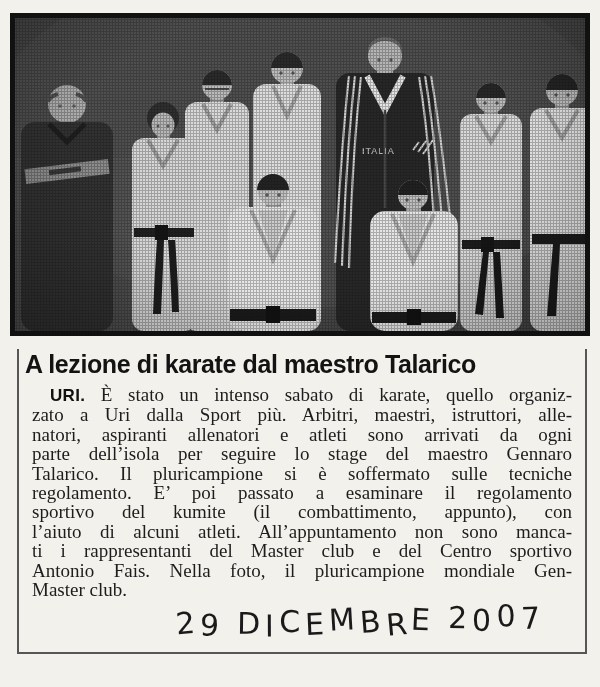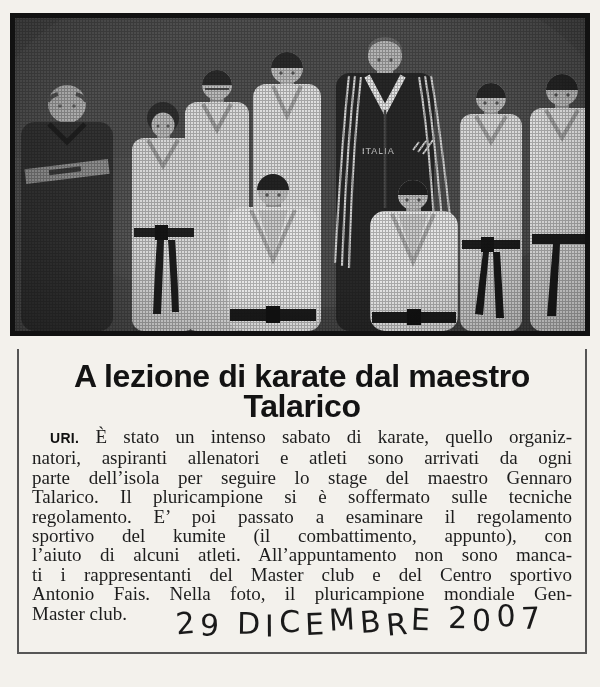--- a/index.html
+++ b/index.html
@@ -31,38 +31,38 @@
   }
 
   
   .article-box{
     position:absolute;left:17px;top:349px;width:570px;height:305px;
     box-sizing:border-box;
     border-left:2px solid #565656;border-right:2px solid #565656;border-bottom:2px solid #565656;
     z-index:1;
   }
   .headline{
-    margin:12px 6px 6px 6px;
+    margin:0 6px 6px 6px;
     font-family:"Liberation Sans", sans-serif;
-    font-weight:700;font-size:32px;line-height:30px;letter-spacing:-0.4px;
-    text-align:center;color:#131313;
+    font-weight:700;font-size:25px;line-height:30px;letter-spacing:-0.4px;
+    text-align:left;color:#131313;
   }
   .body-copy{
     margin:0 13px;color:#1d1d1d;
     font-size:19px;line-height:19.4px;
   }
   .body-line{
     text-align:justify;text-align-last:justify;
     white-space:normal;
   }
   .body-line.first-line{text-indent:18px;}
   .body-line.last-line{text-align-last:left;}
   .dateline{
     font-family:"Liberation Sans", sans-serif;
-    font-weight:700;font-size:14px;letter-spacing:.3px;color:#111;
+    font-weight:700;font-size:17px;letter-spacing:.3px;color:#111;
   }
 
   
   .handwritten{
     position:absolute;left:176px;top:604px;width:410px;z-index:3;
     font-family:"DejaVu Sans", sans-serif;
     font-size:30px;color:#1a1a1a;letter-spacing:5px;
     transform:rotate(-1.3deg);
     white-space:nowrap;
   }
@@ -201,20 +201,21 @@
     </svg>
     <div class="vignette"></div>
     <div class="halftone"></div>
   </div>
 
   <div class="article-box">
     <h1 class="headline">A lezione di karate dal maestro Talarico</h1>
     <div class="body-copy">
       <div class="body-line first-line"><span class="dateline">URI.</span><span> </span><span>È stato un intenso sabato di karate, quello organiz-</span></div>
       <div>
+          <div class="body-line">zato a Uri dalla Sport più. Arbitri, maestri, istruttori, alle-</div>
           <div class="body-line">natori, aspiranti allenatori e atleti sono arrivati da ogni</div>
           <div class="body-line">parte dell’isola per seguire lo stage del maestro Gennaro</div>
           <div class="body-line">Talarico. Il pluricampione si è soffermato sulle tecniche</div>
           <div class="body-line">regolamento. E’ poi passato a esaminare il regolamento</div>
           <div class="body-line">sportivo del kumite (il combattimento, appunto), con</div>
           <div class="body-line">l’aiuto di alcuni atleti. All’appuntamento non sono manca-</div>
           <div class="body-line">ti i rappresentanti del Master club e del Centro sportivo</div>
           <div class="body-line">Antonio Fais. Nella foto, il pluricampione mondiale Gen-</div>
           <div class="body-line last-line">Master club.</div>
         </div>

